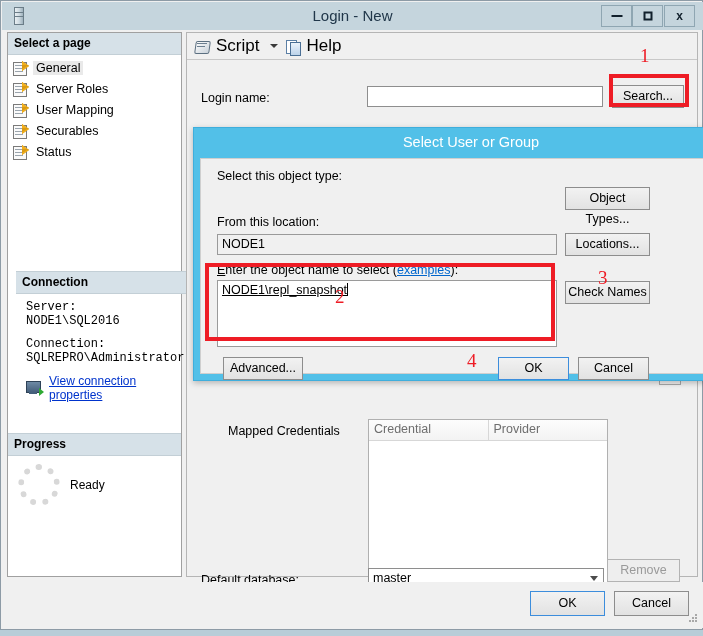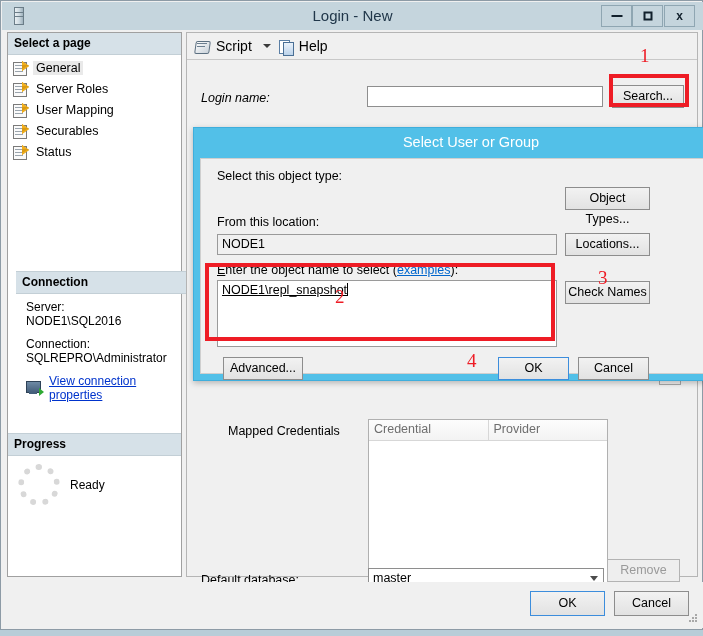--- a/index.html
+++ b/index.html
@@ -122,21 +122,21 @@
 
   #conn-section {
     position: absolute; left: 8px; bottom: 170px; width: 100%;
   }
   #conn-header {
     background: #d6e1e8; font-weight: bold; font-size: 12px;
     padding: 3px 6px 4px 6px;
     border-top: 1px solid #c3cfd6; border-bottom: 1px solid #c3cfd6;
   }
   #conn-body { padding: 6px 10px 4px 10px; font-size: 12px; line-height: 14px; }
-  #conn-body .grp { margin-bottom: 9px; }
+  #conn-body .grp { margin-bottom: 9px; font-family: Liberation Mono, monospace; }
   #conn-link-row { display: flex; align-items: center; margin-top: 2px; }
   #conn-link {
     color: #0033cc; text-decoration: underline; cursor: pointer; font-size: 12px;
   }
   .srv-icon { position: relative; width: 18px; height: 15px; margin-right: 5px; flex:0 0 auto; }
   .srv-icon .mon {
     position:absolute; left:0; top:0; width:13px; height:10px;
     background: linear-gradient(to bottom,#6e8aa5,#46607c);
     border:1px solid #2e4257;
   }
@@ -170,21 +170,21 @@
     box-sizing: border-box;
   }
   #toolbar {
     position: absolute; left:0; top:0; width:100%; height: 27px;
     background: #f0f0f0;
     border-bottom: 1px solid #c8c8c8;
     display: flex; align-items: center; padding-left: 7px;
     box-sizing: border-box;
   }
   .tb-item { display:flex; align-items:center; margin-right: 4px; cursor: default; }
-  .tb-item .lbl { font-size: 14px; padding: 0 3px; }
+  .tb-item .lbl { font-size: 17px; padding: 0 3px; }
   .script-icon { position: relative; width: 17px; height: 15px; margin-right: 2px; }
   .script-icon .s1 {
     position:absolute; left:1px; top:2px; width:13px; height:11px;
     background: linear-gradient(135deg,#fdfdfd,#c9d2da);
     border:1px solid #5b6f80; border-radius: 2px;
     transform: skewX(-8deg);
   }
   .script-icon .s2 {
     position:absolute; left:3px; top:4px; width:10px; height:1px; background:#6c7f90;
   }
@@ -200,21 +200,21 @@
     position:absolute; left:0; top:1px; width:9px;height:12px;
     background:#fff; border:1px solid #5b7fa5;
   }
   .help-icon .p2 {
     position:absolute; left:4px; top:3px; width:9px;height:12px;
     background:linear-gradient(to bottom,#eaf2fb,#bcd3ea); border:1px solid #4a6f95;
   }
 
   #form-area { position: absolute; left: 0; top: 28px; width: 100%; bottom: 0; }
 
-  .frow { position: absolute; display: flex; align-items: center; font-style: italic; }
+  .frow { position: absolute; display: flex; align-items: center; }
   .flabel { font-size: 12.5px; }
   .ftext {
     background: #fff; border: 1px solid #8e8e8e;
     box-sizing: border-box; height: 21px; line-height: 19px;
     padding: 0 4px; font-size: 12.5px;
   }
   .btn {
     background: linear-gradient(to bottom,#f2f2f2,#e2e2e2);
     border: 1px solid #8d8d8d;
     box-sizing: border-box;

